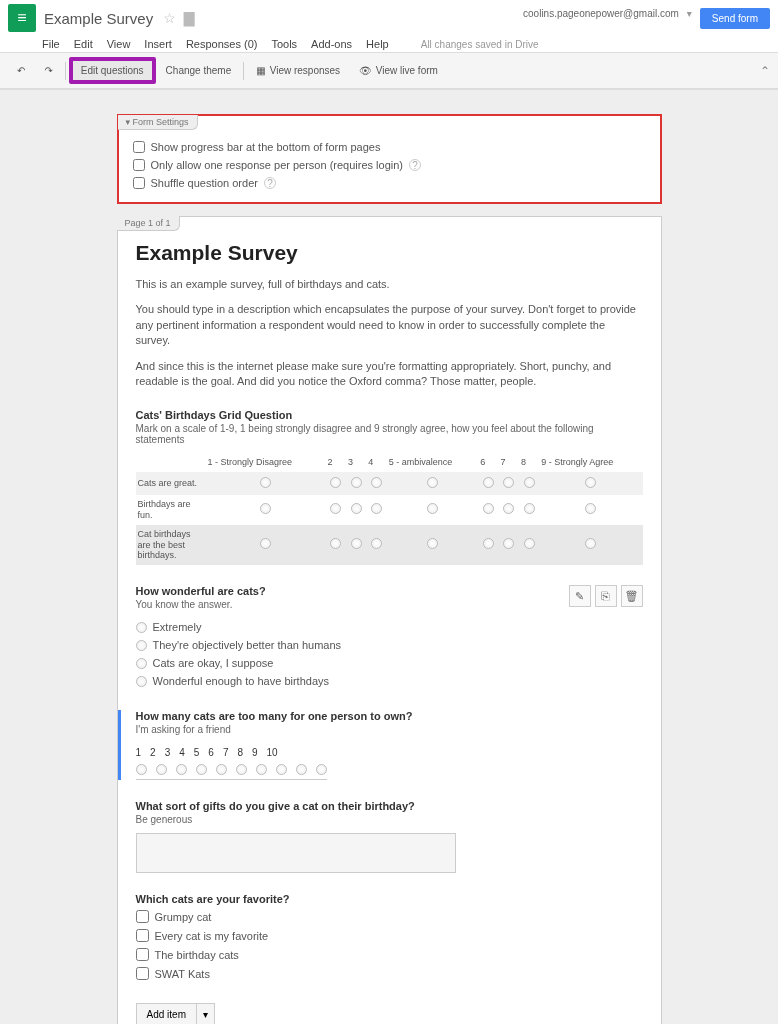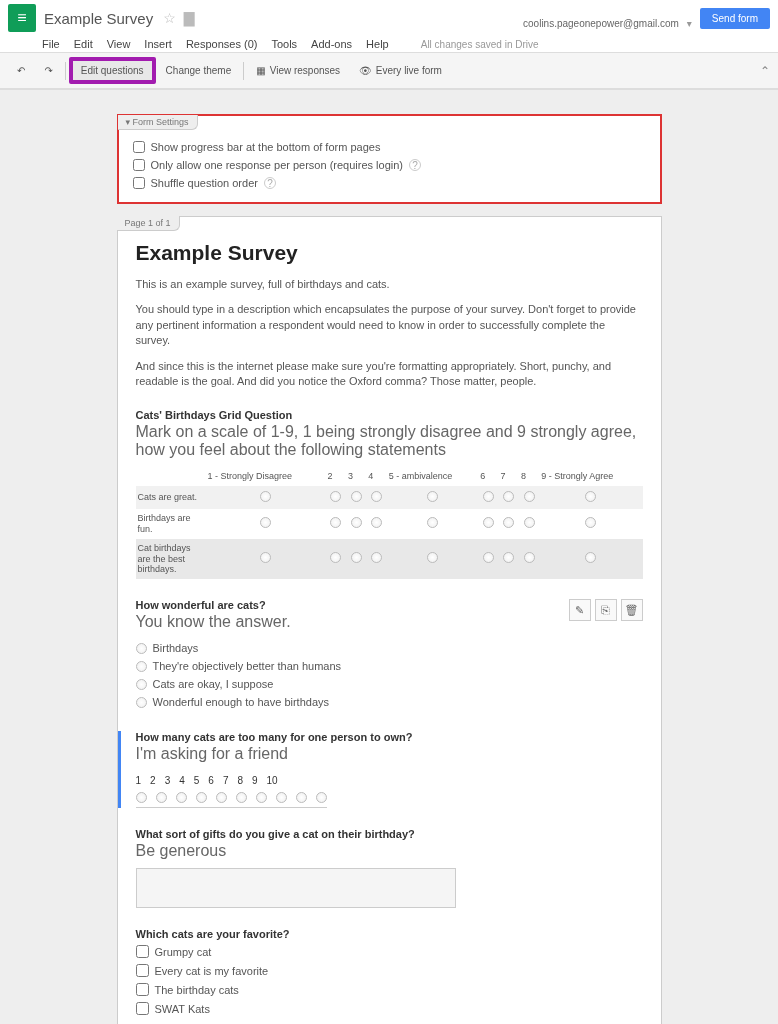--- a/index.html
+++ b/index.html
@@ -2,21 +2,21 @@
 <html><head>
 <meta charset="utf-8">
 <style>
 *{box-sizing:border-box;margin:0;padding:0}
 body{font-family:Arial,sans-serif;font-size:11px;background:#eee;color:#333;width:778px}
 .header{background:#fff;border-bottom:1px solid #ddd}
 .title-row{display:flex;align-items:center;padding:4px 8px}
 .app-icon{width:28px;height:28px;background:#0f9d58;display:flex;align-items:center;justify-content:center;color:#fff;font-size:16px;border-radius:2px;margin-right:8px}
 .doc-title{font-size:15px;color:#555;margin-right:6px}
 .star-icon,.folder-icon{color:#bbb;margin:0 4px;font-size:14px}
-.header-right{margin-left:auto;display:flex;align-items:flex-end;gap:8px;font-size:10px;color:#666}
+.header-right{margin-left:auto;display:flex;align-items:flex-start;gap:8px;font-size:10px;color:#666}
 .send-btn{background:#4285f4;color:#fff;border:none;padding:5px 12px;font-size:10px;border-radius:2px;cursor:pointer}
 .menu-row{display:flex;align-items:center;padding:2px 42px;gap:14px;font-size:11px;color:#444}
 .menu-row span{cursor:pointer}
 .save-status{color:#999;font-size:10px;margin-left:18px}
 .toolbar{display:flex;align-items:center;padding:4px 8px;gap:1px;background:#f5f5f5;border-top:1px solid #ddd;border-bottom:1px solid #ddd}
 .tb-btn{padding:4px 8px;font-size:10px;background:transparent;border:1px solid transparent;cursor:pointer;color:#555;display:flex;align-items:center;gap:4px}
 .tb-btn.active{background:#e8e8e8;border:4px solid #a21caf;border-radius:2px}
 .tb-sep{width:1px;height:18px;background:#ccc;margin:0 2px}
 .collapse-icon{margin-left:auto;color:#888;font-size:12px;cursor:pointer}
 .page-body{background:#eee;padding:12px 0 20px}
@@ -26,21 +26,21 @@
 .panel-tab.inner{border-top:none;border-left:none}
 .settings-body{padding:22px 14px 10px}
 .check-row{display:flex;align-items:center;gap:6px;padding:3px 0;font-size:11px;color:#555}
 .check-row input{width:12px;height:12px}
 .help-icon{color:#aaa;font-size:10px;border:1px solid #ccc;border-radius:50%;width:12px;height:12px;display:inline-flex;align-items:center;justify-content:center}
 .form-body{padding:24px 18px 18px}
 .form-title{font-size:21px;font-weight:bold;margin-bottom:12px;color:#222}
 .desc{font-size:11px;color:#555;margin-bottom:10px;line-height:1.4}
 .q-block{margin:20px 0}
 .q-title{font-weight:bold;font-size:11px;color:#333;margin-bottom:2px}
-.q-help{font-size:16px;color:#666;margin-bottom:8px}
+.q-help{font-size:10px;color:#666;margin-bottom:8px}
 .grid-table{width:100%;border-collapse:collapse;font-size:10px}
 .grid-table th{font-weight:normal;text-align:left;padding:4px 2px;color:#555;font-size:9px;line-height:1.2}
 .grid-table th.row-h{text-align:left;width:70px}
 .grid-table td{text-align:center;padding:5px 2px}
 .grid-table tr.alt{background:#f1f1f1}
 .grid-table tr.alt2{background:#e8e8e8}
 .radio-o{display:inline-block;width:11px;height:11px;border:1px solid #bbb;border-radius:50%;background:radial-gradient(#fff,#eee)}
 .mc-row{display:flex;align-items:center;gap:6px;padding:3px 0;font-size:11px;color:#555}
 .scale-row{display:flex;gap:9px;padding:4px 0 2px;font-size:10px}
 .scale-radios{display:flex;gap:9px;padding:4px 0;border-bottom:1px solid #ccc;width:fit-content}
@@ -84,21 +84,21 @@
     <div class="tb-sep"></div>
     <button class="tb-btn active">Edit questions</button>
     <button class="tb-btn">Change theme</button>
     <div class="tb-sep"></div>
     <button class="tb-btn">
         <span>▦</span>
         <span>View responses</span>
       </button>
     <button class="tb-btn">
         <span>👁</span>
-        <span>Every live form</span>
+        <span>View live form</span>
       </button>
     <span class="collapse-icon">⌃</span>
   </div>
 </div>
 
 <div class="page-body">
 
   <div class="panel red">
     <div class="panel-tab inner">▾ <span>Form Settings</span></div>
     <div class="settings-body">
@@ -187,21 +187,21 @@
       <div class="q-block">
         <div class="q-actions">
           <div class="q-action">✎</div>
           <div class="q-action">⎘</div>
           <div class="q-action">🗑</div>
         </div>
         <div class="q-title">How wonderful are cats?</div>
         <div class="q-help">You know the answer.</div>
         <div class="mc-row">
             <span class="radio-o"></span>
-            <span>Birthdays</span>
+            <span>Extremely</span>
           </div>
         <div class="mc-row">
             <span class="radio-o"></span>
             <span>They're objectively better than humans</span>
           </div>
         <div class="mc-row">
             <span class="radio-o"></span>
             <span>Cats are okay, I suppose</span>
           </div>
         <div class="mc-row">

